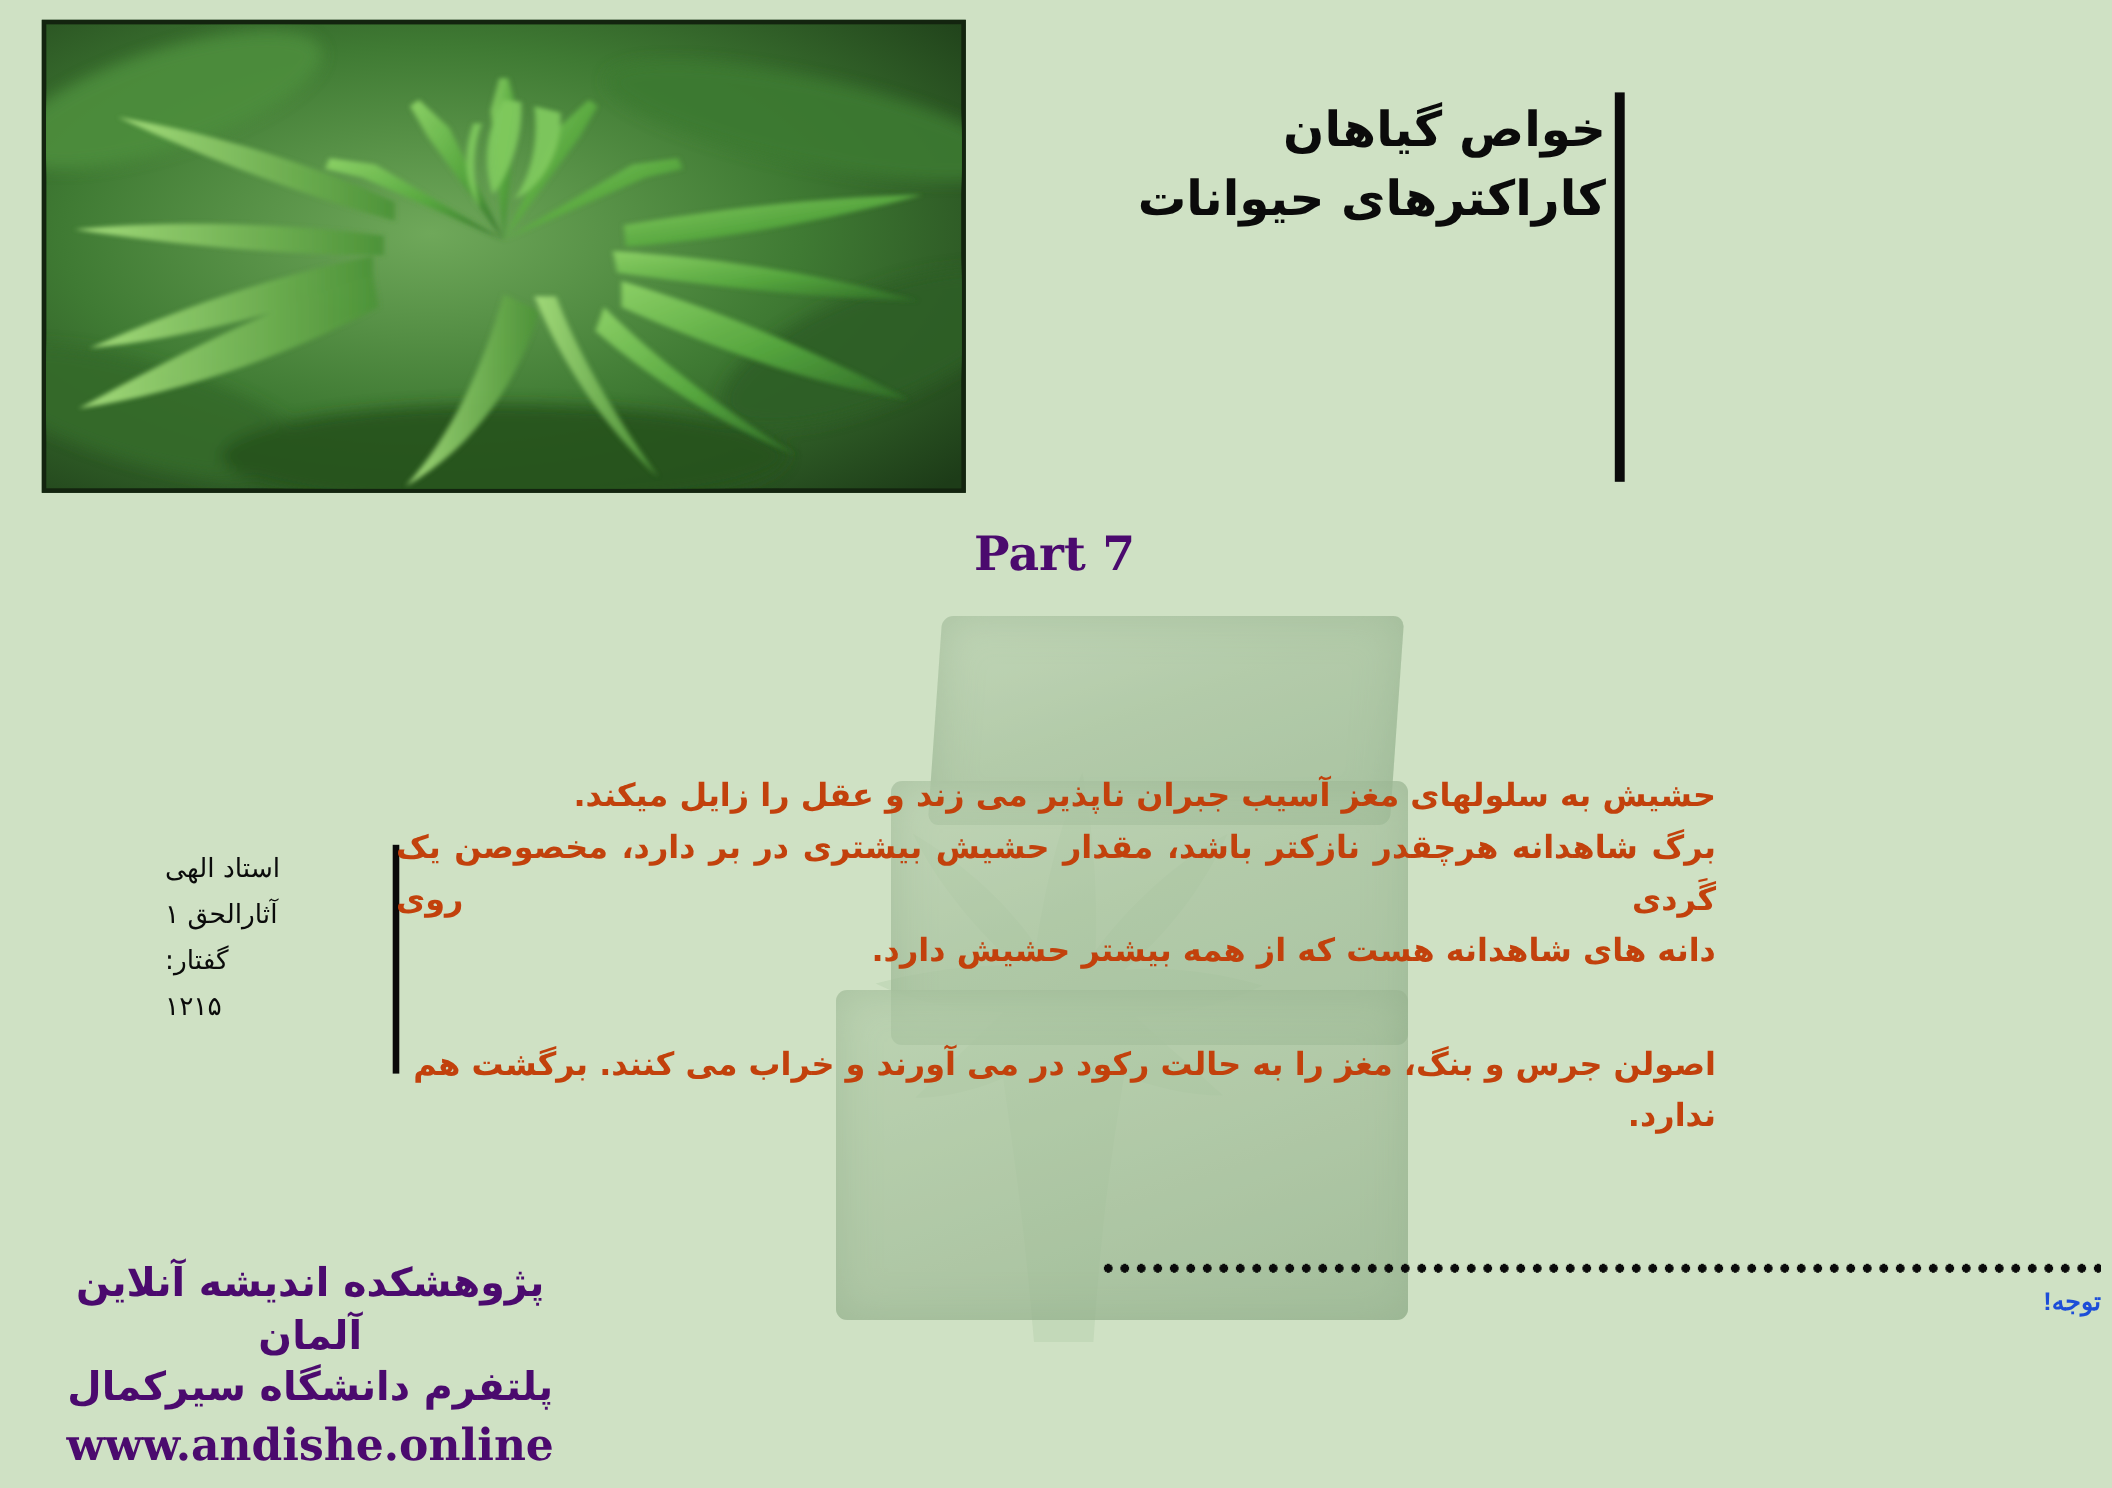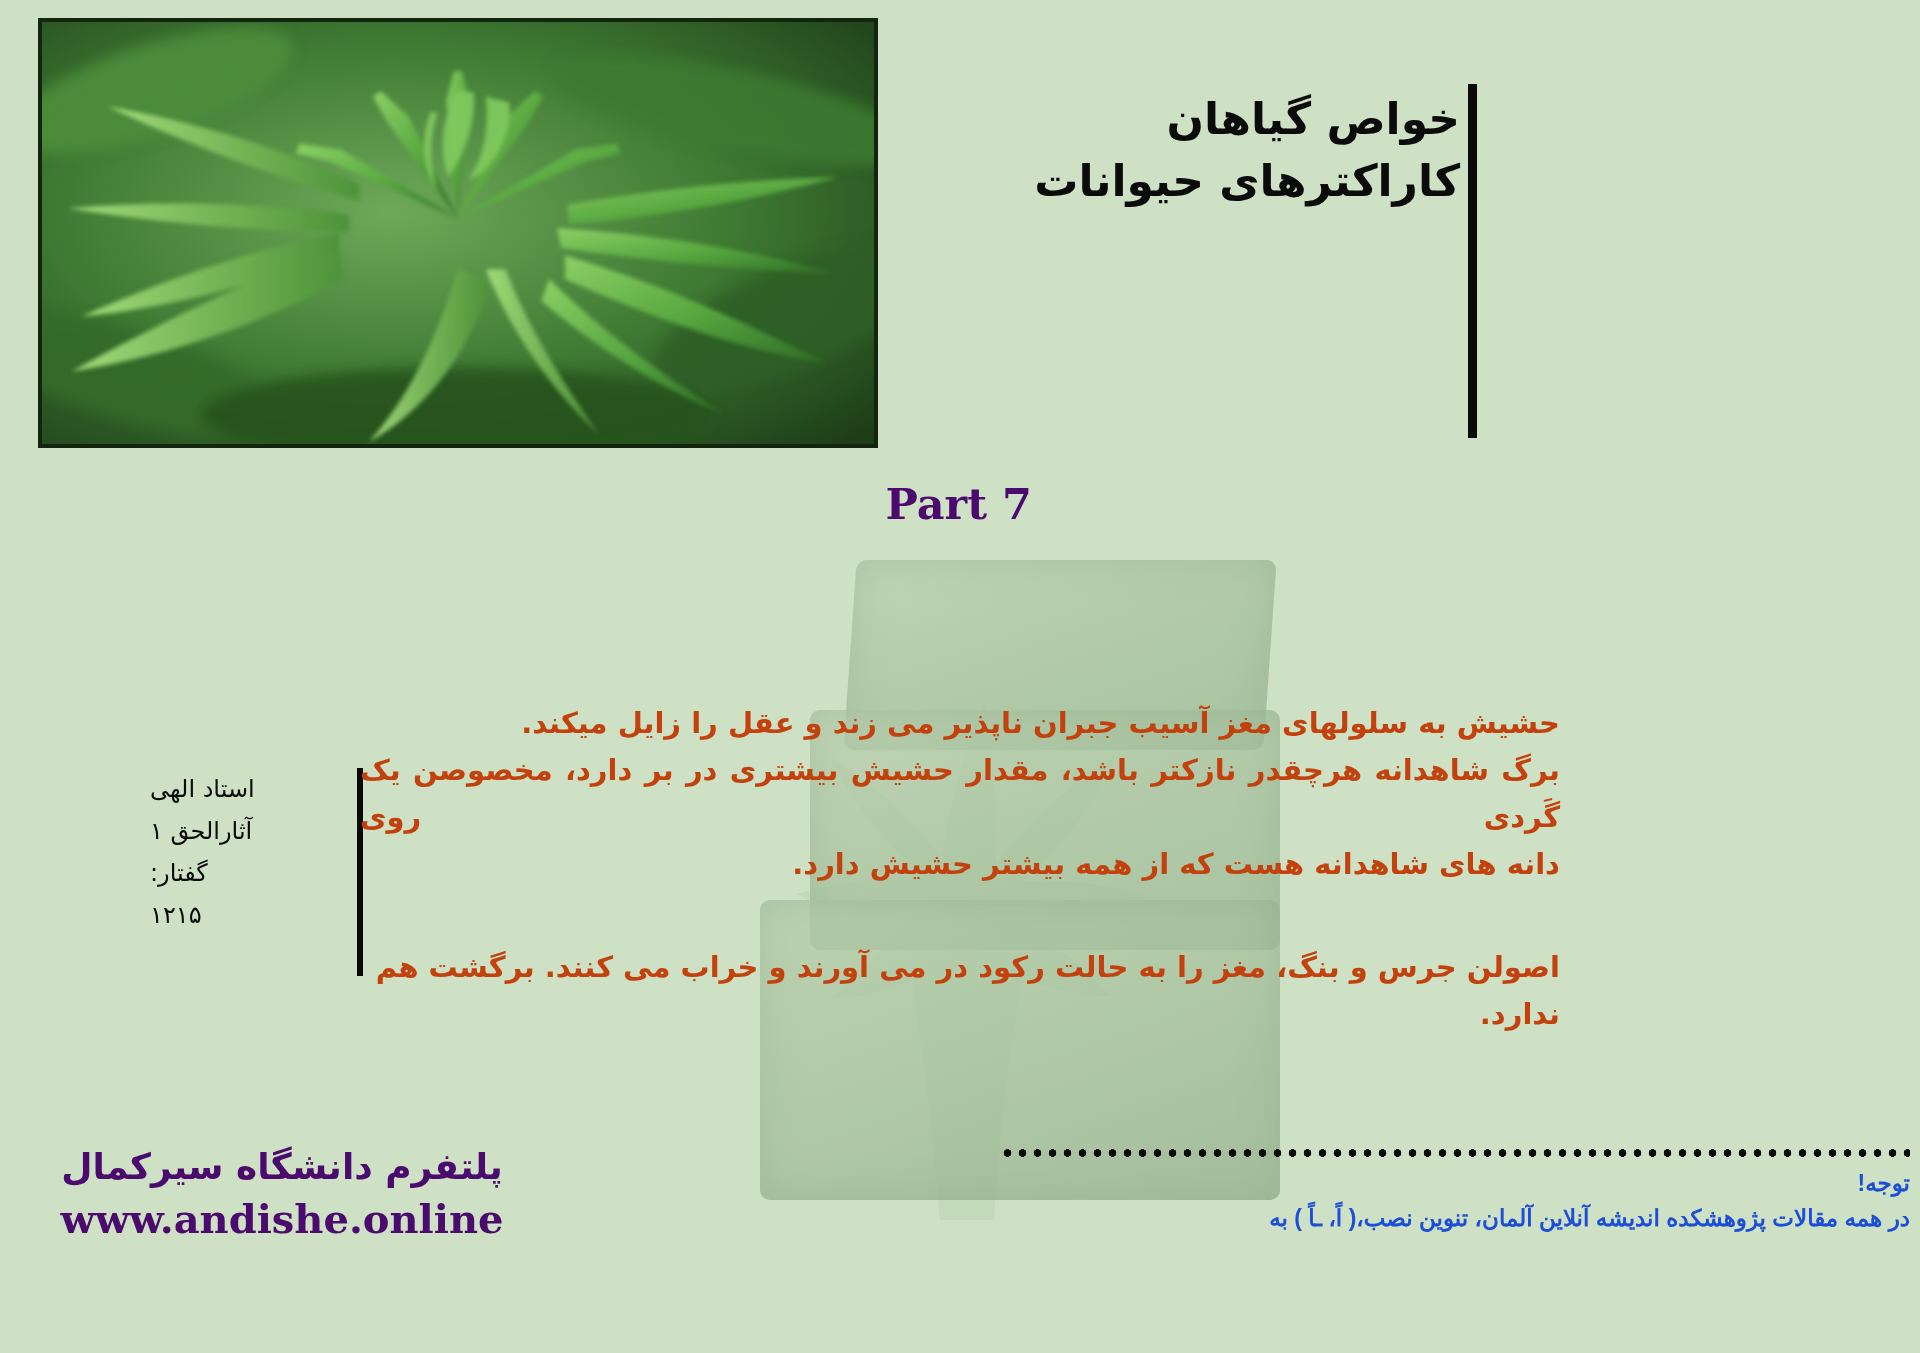--- a/index.html
+++ b/index.html
@@ -220,21 +220,21 @@
 <div id="meta-rule"></div>
 
 <div id="body-copy">
   <p class="p1">حشیش به سلولهای مغز آسیب جبران ناپذیر می زند و عقل را زایل میکند.</p>
   <p class="p2">برگ شاهدانه هرچقدر نازکتر باشد، مقدار حشیش بیشتری در بر دارد، مخصوصن یک گَردی روی</p>
   <p class="p3">دانه های شاهدانه هست که از همه بیشتر حشیش دارد.</p>
   <p class="gap">اصولن جرس و بنگ،  مغز را به حالت رکود در می آورند و خراب می کنند. برگشت هم ندارد.</p>
 </div>
 
 <div id="footer-left">
+  <div class="fline">پژوهشکده اندیشه آنلاین آلمان</div>
   <div class="fline">پلتفرم دانشگاه سیرکمال</div>
   <div class="url">www.andishe.online</div>
 </div>
 
 <div id="note-block">
   <div id="dotted-rule"></div>
   <div class="nline head">توجه!</div>
-  <div class="nline">در همه مقالات پژوهشکده اندیشه آنلاین آلمان، تنوین نصب،( اً، ـاً ) به</div>
 </div>
 
 </body></html>

